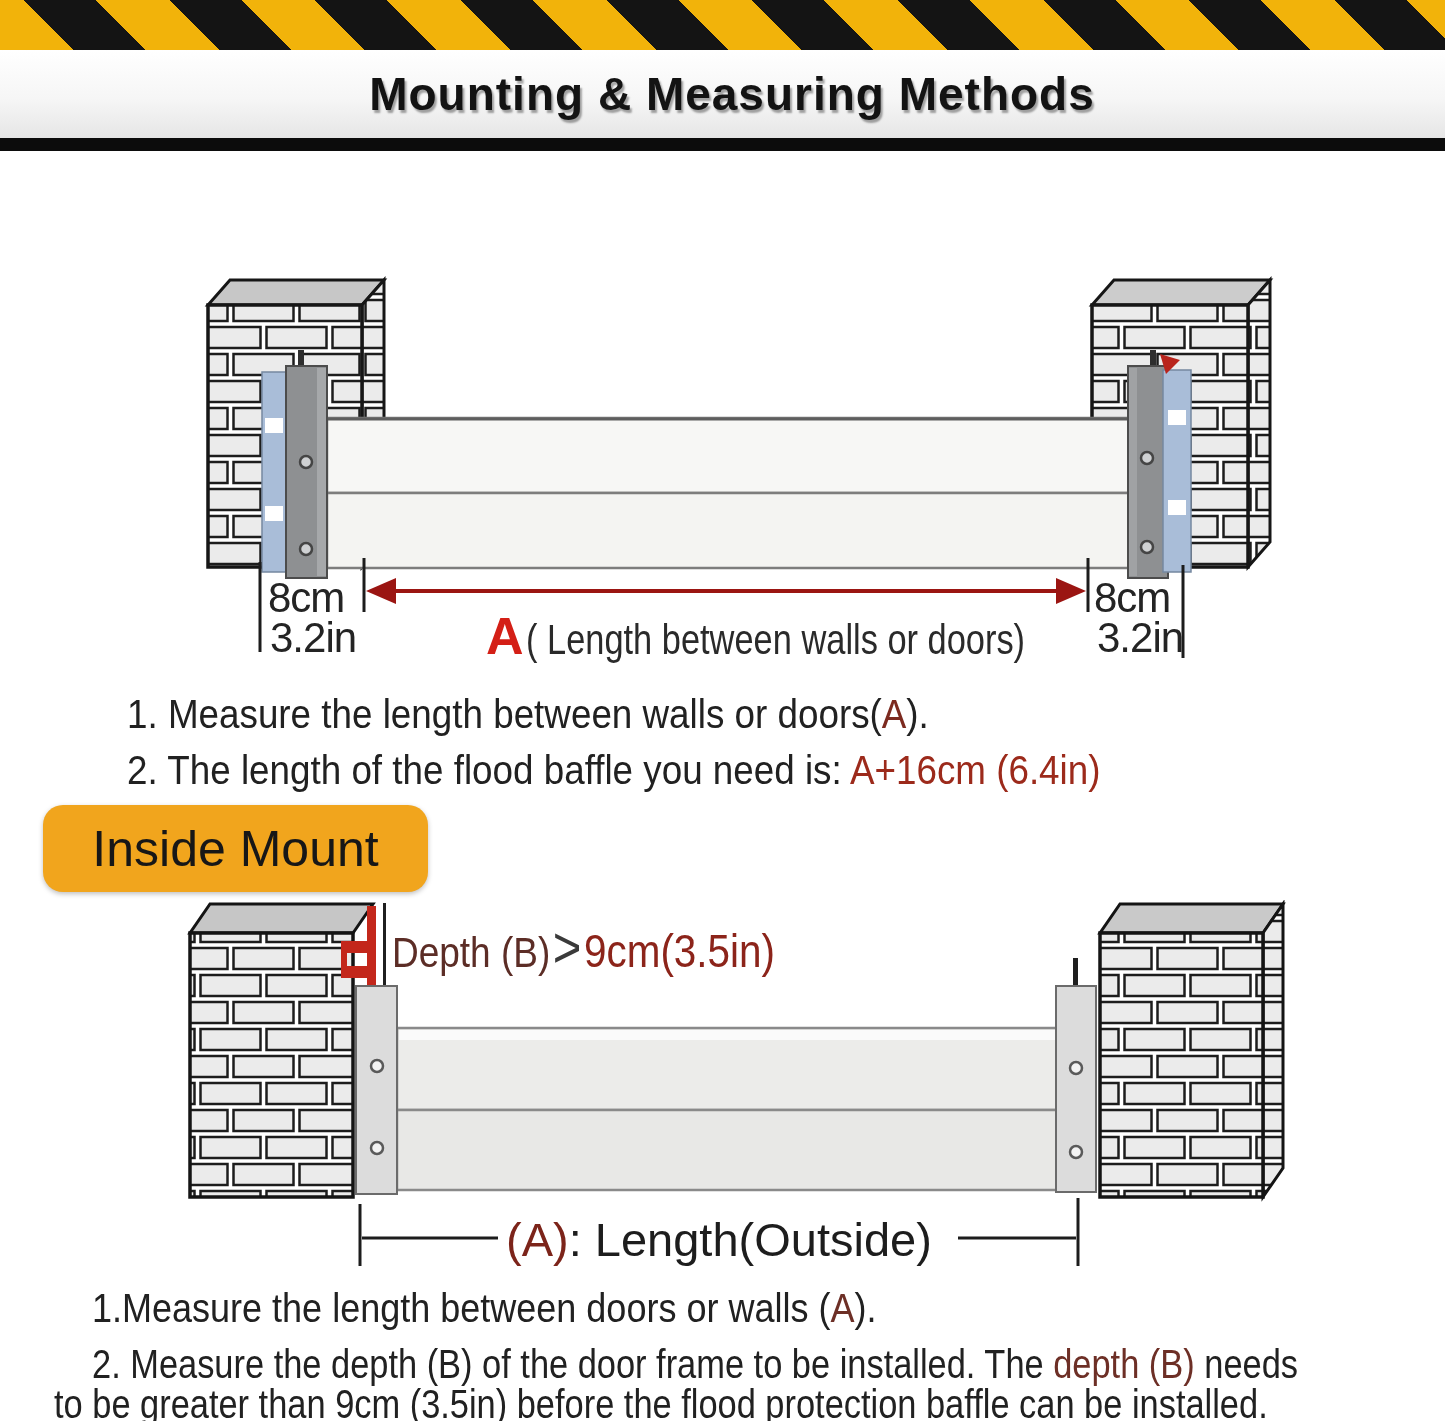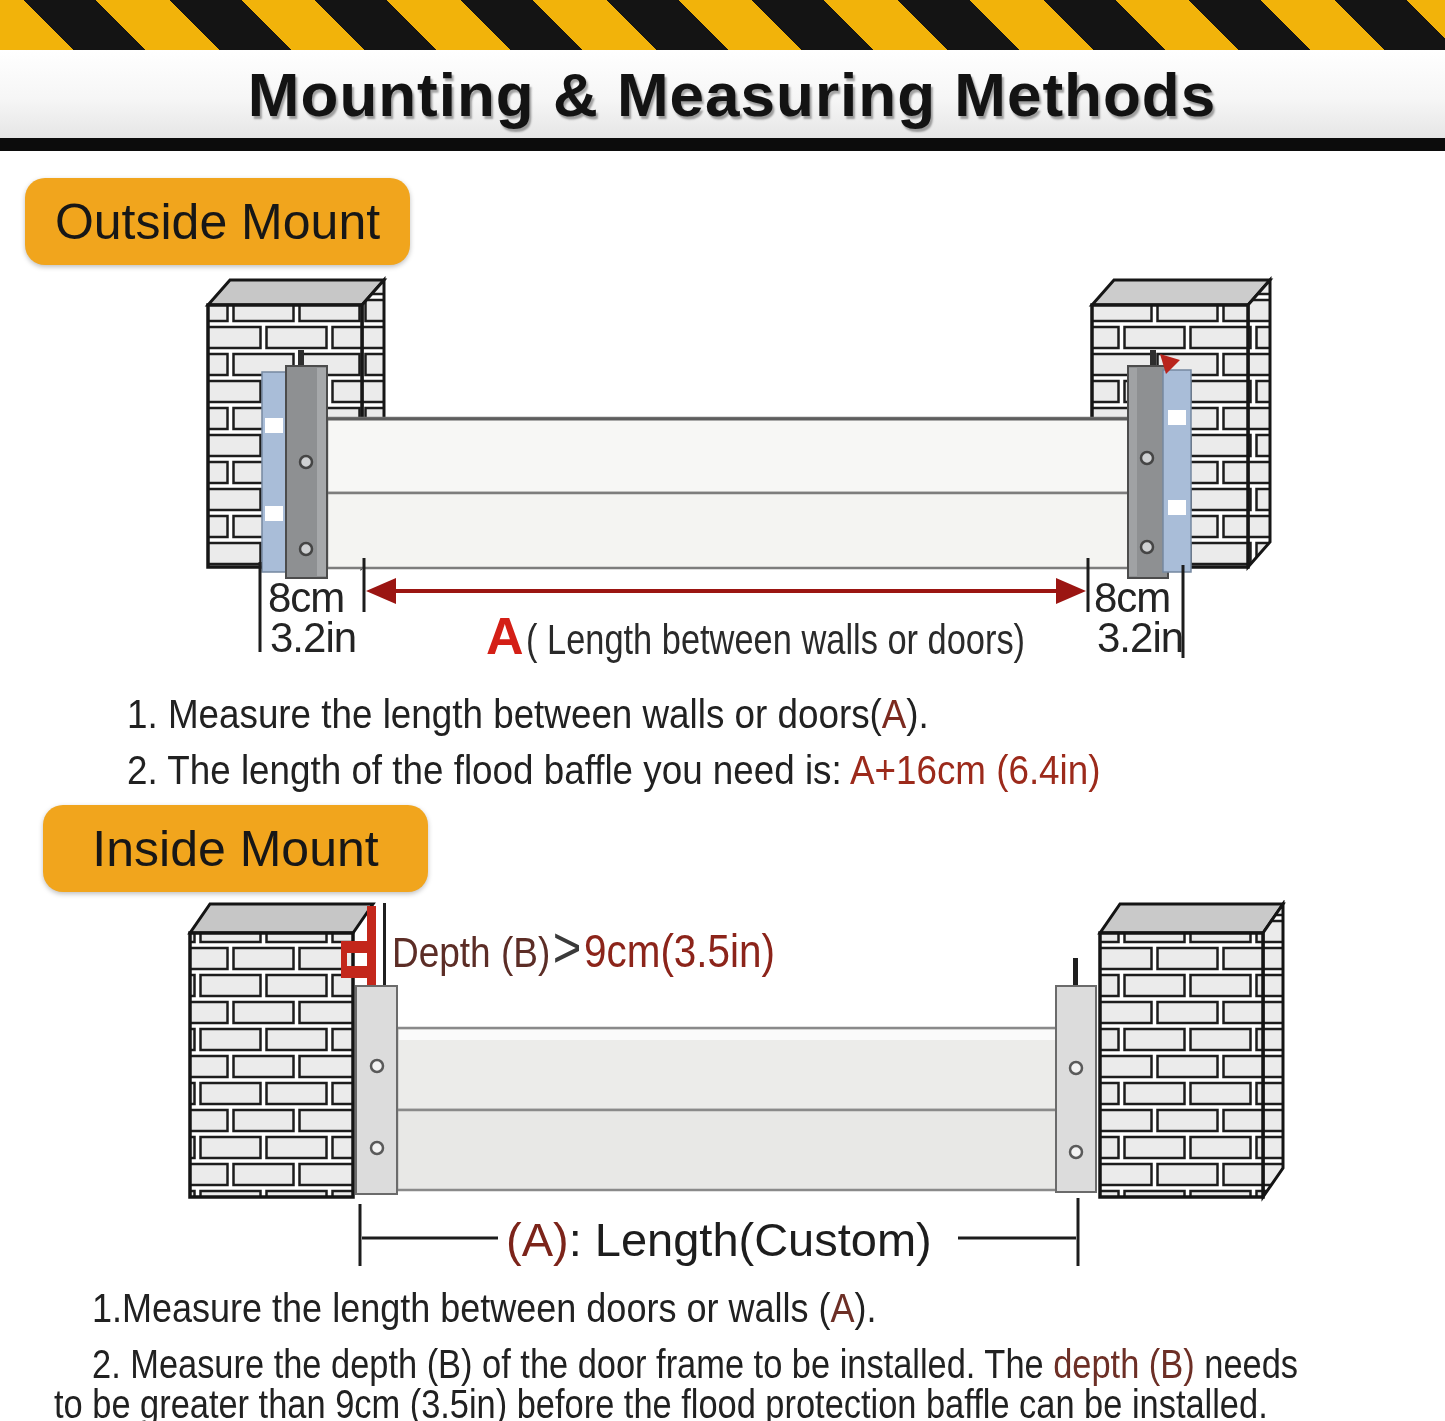--- a/index.html
+++ b/index.html
@@ -11,21 +11,21 @@
   .hazard {
     position:absolute; left:0; top:0; width:100%; height:50px;
     background:repeating-linear-gradient(45deg,#f2b30a 0 52px,#141414 52px 103px);
   }
   .titleband {
     position:absolute; left:0; top:50px; width:100%; height:88px;
     background:linear-gradient(180deg,#ffffff 0%,#f6f6f6 55%,#e6e6e6 100%);
     display:flex; align-items:center; justify-content:center;
   }
   .title {
-    font-size:62px; font-weight:bold; color:#131313; letter-spacing:1px;
+    font-size:46px; font-weight:bold; color:#131313; letter-spacing:1px;
     text-shadow:2px 3px 2px rgba(0,0,0,0.35);
     margin-left:19px;
   }
   .blackbar { position:absolute; left:0; top:138px; width:100%; height:13px; background:#0c0c0c; }
   
   .pill {
     position:absolute; left:25px; width:385px; height:87px; background:#f1a51d;
     border-radius:20px; display:flex; align-items:center; justify-content:center;
     font-size:50px; color:#171717; box-shadow:0 2px 5px rgba(0,0,0,0.25);
   }
@@ -66,21 +66,20 @@
 <body>
 
 <div class="page">
 
   <div class="hazard"></div>
   <div class="titleband">
     <div class="title">Mounting &amp; Measuring Methods</div>
   </div>
   <div class="blackbar"></div>
 
-  <div class="pill" id="pill-outside">Outside Mount</div>
   <div class="pill" id="pill-inside">Inside Mount</div>
 
   <svg id="diagram1" class="diagram" width="1445" height="412" viewBox="0 270 1445 412">
     <defs>
       <pattern id="bp1" width="66" height="54" patternUnits="userSpaceOnUse">
         <rect width="66" height="54" fill="#ffffff"></rect>
         <rect x="2.5" y="3" width="60" height="21" fill="#ebebeb" stroke="#1d1d1d" stroke-width="2.5"></rect>
         <rect x="-30.5" y="30" width="60" height="21" fill="#ebebeb" stroke="#1d1d1d" stroke-width="2.5"></rect>
         <rect x="35.5" y="30" width="60" height="21" fill="#ebebeb" stroke="#1d1d1d" stroke-width="2.5"></rect>
       </pattern>
@@ -215,21 +214,21 @@
       <line x1="958" y1="1238" x2="1076" y2="1238"></line>
     </g>
   </svg>
 
   <div class="lbl" id="depth-label">
     <span class="depth-a">Depth (B) </span>
       <span class="depth-gt">&gt;</span>
       <span class="depth-v">9cm(3.5in)</span>
   </div>
   <div class="lbl" id="length-label">
-    <span class="lenA">(A)</span><span>: Length(Custom)</span>
+    <span class="lenA">(A)</span><span>: Length(Outside)</span>
   </div>
 
   <div class="lbl bstep" id="in-step1">
     <span>1.Measure the length between doors or walls (</span><span class="accentMaroon">A</span><span>).</span>
   </div>
   <div class="lbl bstep" id="in-step2">
     <span>2. Measure the depth (B) of the door frame to be installed. The </span><span class="accentMaroon">depth (B)</span><span> needs</span>
   </div>
   <div class="lbl bstep" id="in-step3">to be greater than 9cm (3.5in) before the flood protection baffle can be installed.</div>
 

